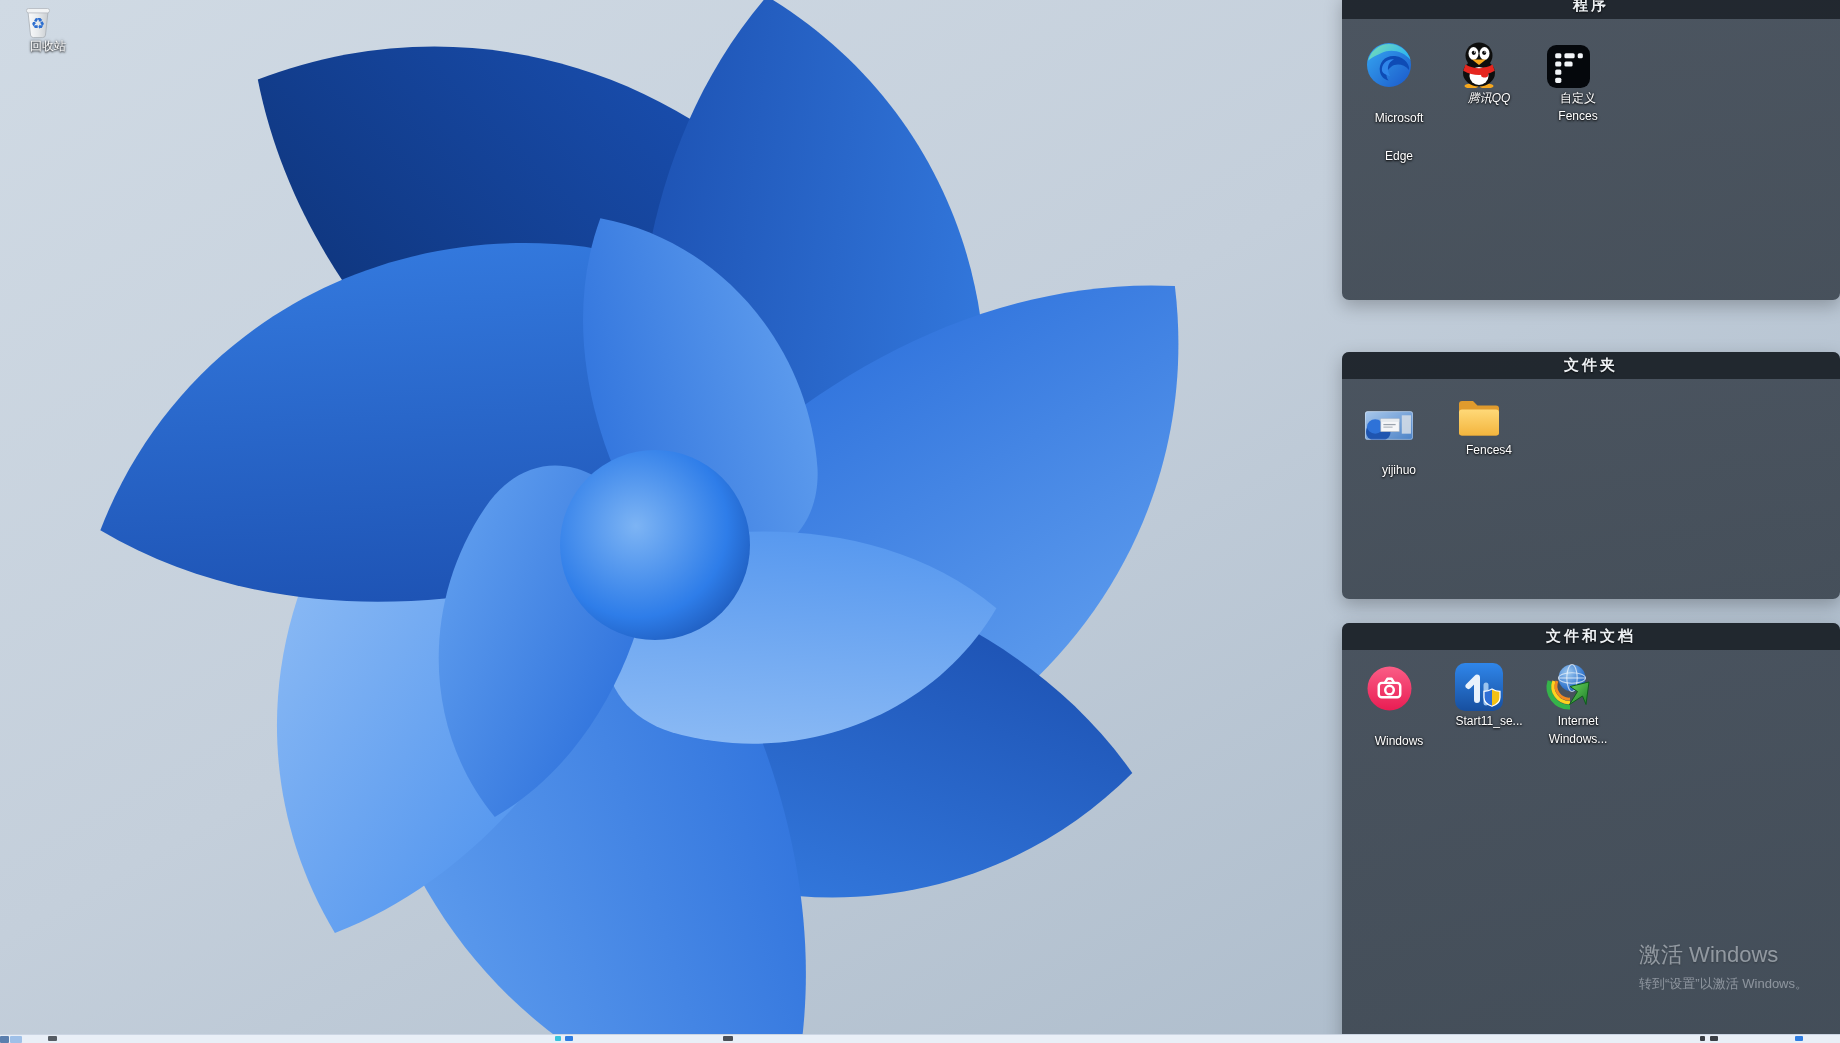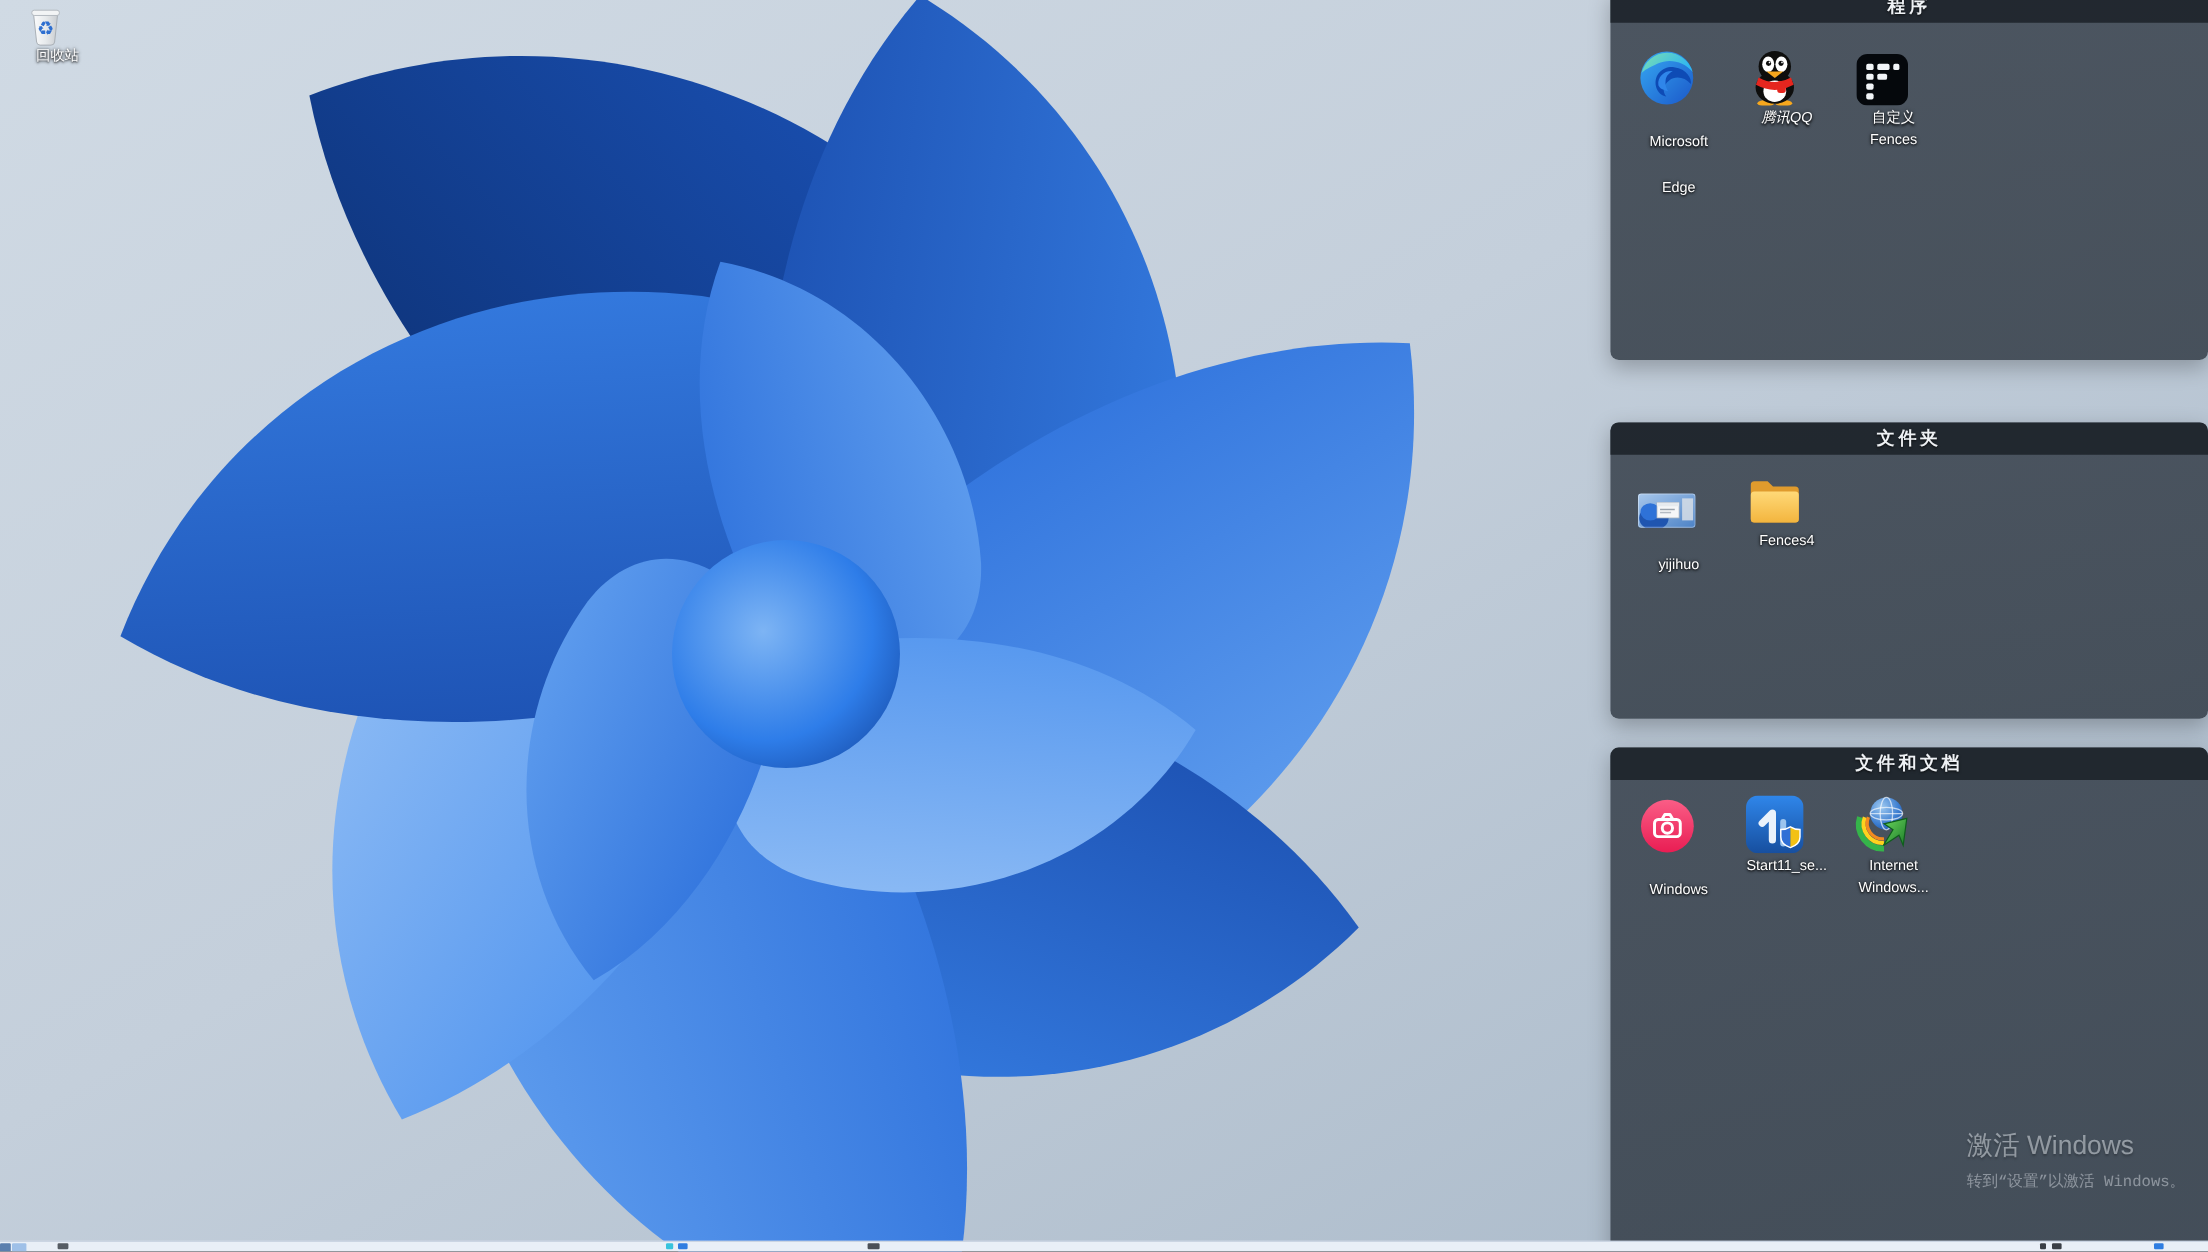--- a/index.html
+++ b/index.html
@@ -22,21 +22,21 @@
                 text-shadow:0 1px 2px rgba(0,0,0,.8);cursor:move;}
   .icon-cell{position:absolute;top:38px;width:84px;display:flex;flex-direction:column;
              align-items:center;cursor:pointer;}
   .cell-1{left:5px;gap:20px;} .cell-2{left:95px;} .cell-3{left:184px;}
   .icon-art{height:50px;display:flex;align-items:flex-end;justify-content:center;}
   .icon-cell .icon-label{margin-top:3px;}
 
   
   .watermark{position:absolute;left:1627px;top:940px;pointer-events:none;margin-left:12px;}
   .wm1{font-size:22px;color:rgba(226,232,238,.52);text-shadow:0 1px 2px rgba(0,0,0,.25);}
-  .wm2{font-size:13px;margin-top:5px;color:rgba(226,232,238,.46);font-family:Liberation Mono, monospace;}
+  .wm2{font-size:13px;margin-top:5px;color:rgba(226,232,238,.46);}
 
   
   .taskbar{position:absolute;left:0;top:1034px;width:1840px;height:9px;
            background:#e9eff7;border-top:1px solid rgba(200,210,224,.9);}
   .tb-frag{position:absolute;top:1px;border-radius:1px;}
 
   .bin-art{width:32px;height:37px;}
 </style>
 </head>
 <body>

